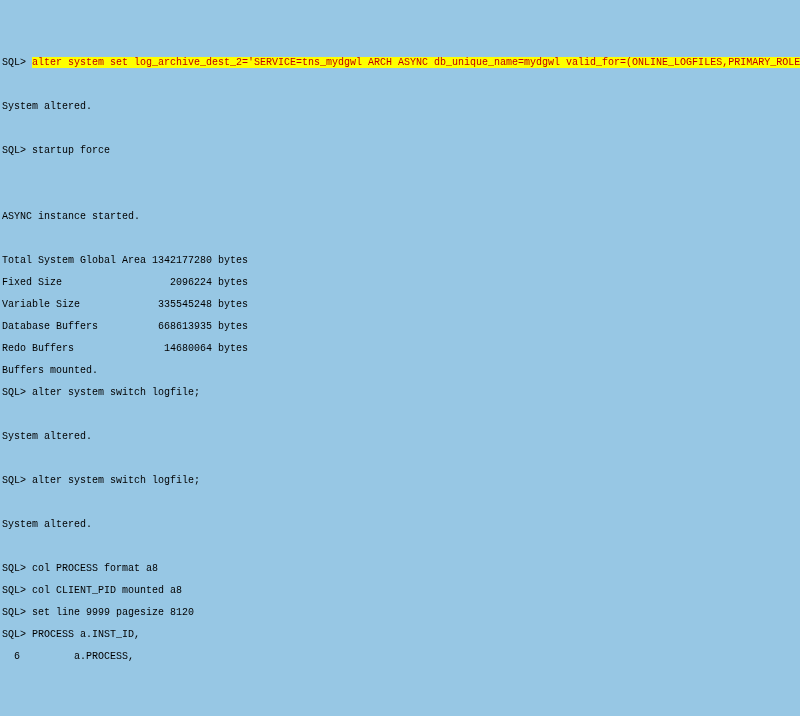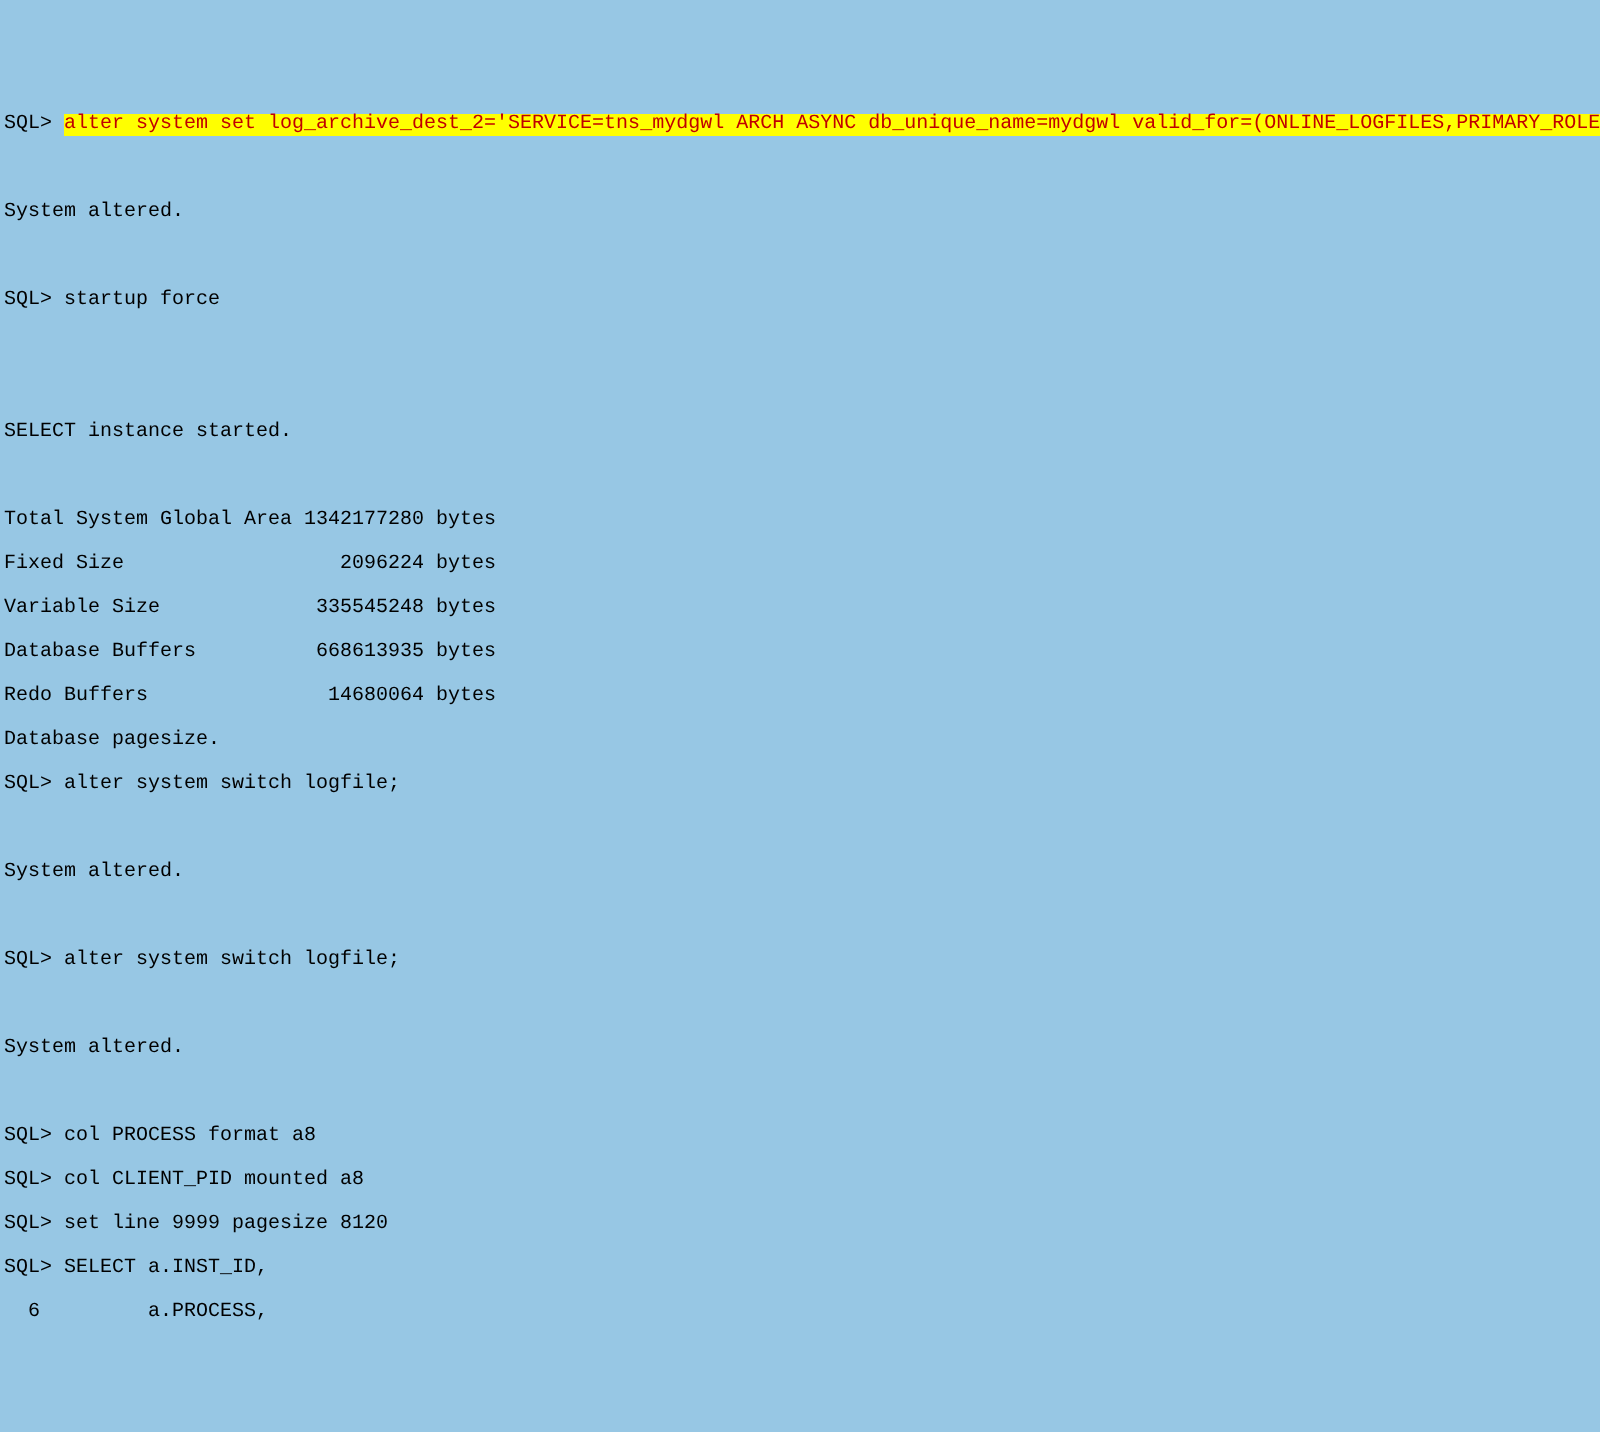--- a/index.html
+++ b/index.html
@@ -35,40 +35,40 @@
 
 
 <div class="output">
 <span class="line"><span class="prompt">SQL&gt; </span><span class="hl-yellow">alter system set log_archive_dest_2='SERVICE=tns_mydgwl ARCH ASYNC db_unique_name=mydgwl valid_for=(ONLINE_LOGFILES,PRIMARY_ROLE)';</span></span>
 <span class="line"> </span>
 <span class="line">System altered.</span>
 <span class="line"> </span>
 <span class="line"><span class="prompt">SQL&gt; </span><span>startup force</span></span>
 <span class="line"> </span>
 <span class="line"> </span>
-<span class="line">SELECT instance started.</span>
+<span class="line">ASYNC instance started.</span>
 <span class="line"> </span>
 <span class="line">Total System Global Area 1342177280 bytes</span>
 <span class="line">Fixed Size                  2096224 bytes</span>
 <span class="line">Variable Size             335545248 bytes</span>
 <span class="line">Database Buffers          668613935 bytes</span>
 <span class="line">Redo Buffers               14680064 bytes</span>
-<span class="line">Database pagesize.</span>
+<span class="line">Buffers mounted.</span>
 <span class="line"><span class="prompt">SQL&gt; </span><span>alter system switch logfile;</span></span>
 <span class="line"> </span>
 <span class="line">System altered.</span>
 <span class="line"> </span>
 <span class="line"><span class="prompt">SQL&gt; </span><span>alter system switch logfile;</span></span>
 <span class="line"> </span>
 <span class="line">System altered.</span>
 <span class="line"> </span>
 <span class="line"><span class="prompt">SQL&gt; </span><span>col PROCESS format a8</span></span>
 <span class="line"><span class="prompt">SQL&gt; </span><span>col CLIENT_PID mounted a8</span></span>
 <span class="line"><span class="prompt">SQL&gt; </span><span>set line 9999 pagesize 8120</span></span>
-<span class="line"><span class="prompt">SQL&gt; </span><span>SELECT a.INST_ID,</span></span>
+<span class="line"><span class="prompt">SQL&gt; </span><span>PROCESS a.INST_ID,</span></span>
 <span class="line">  6         a.PROCESS,</span>
 
 
 
 
 
 
 
 
 

